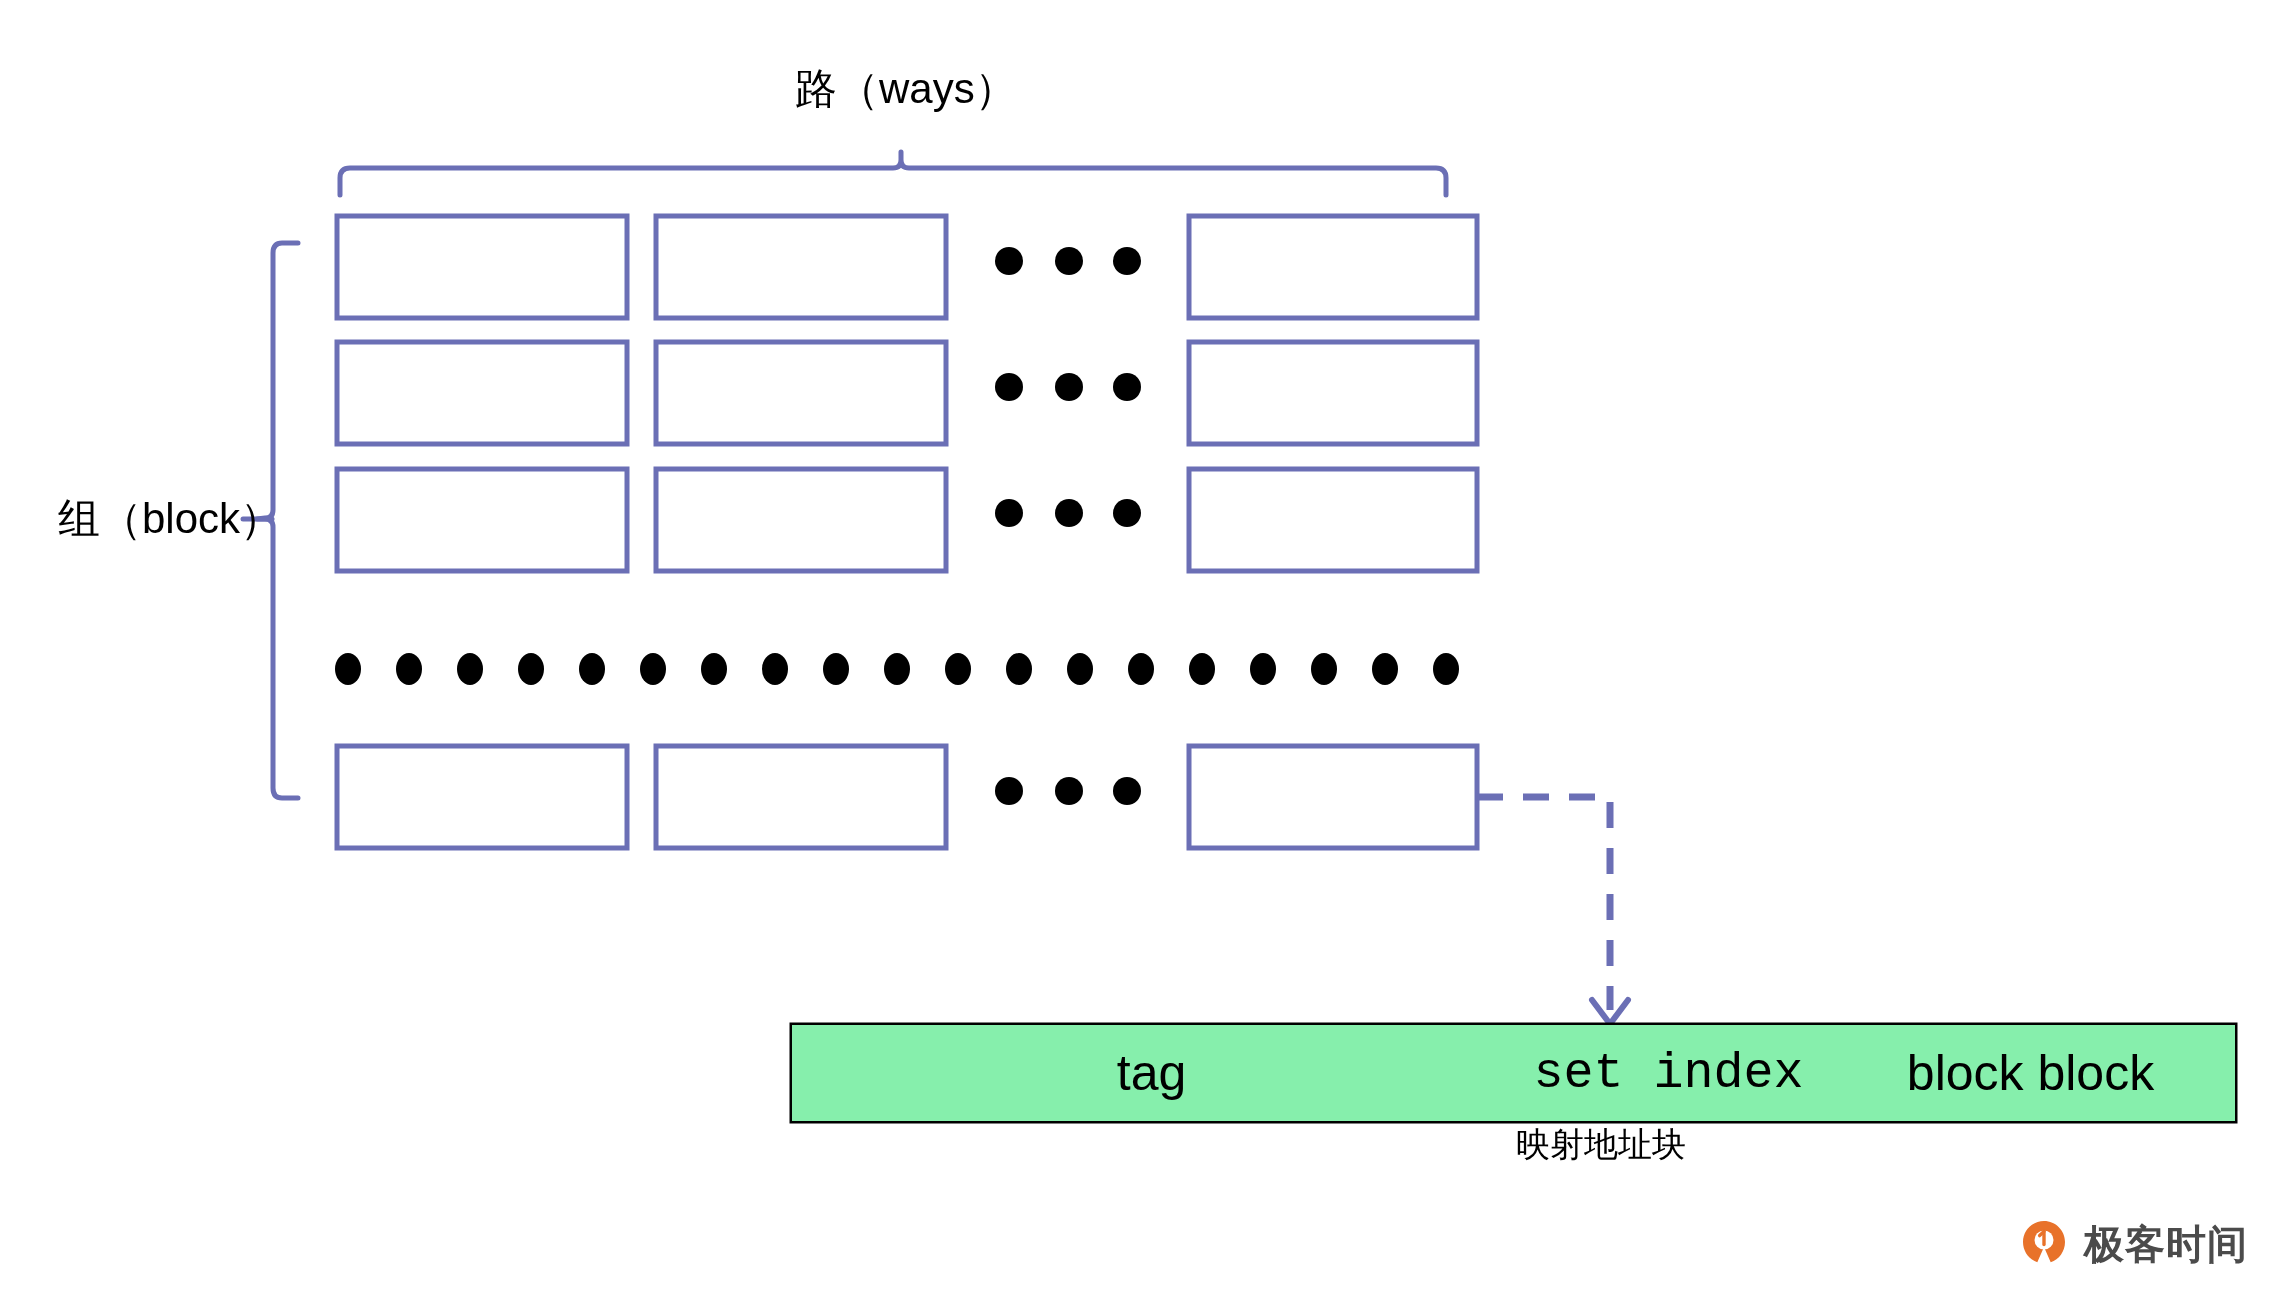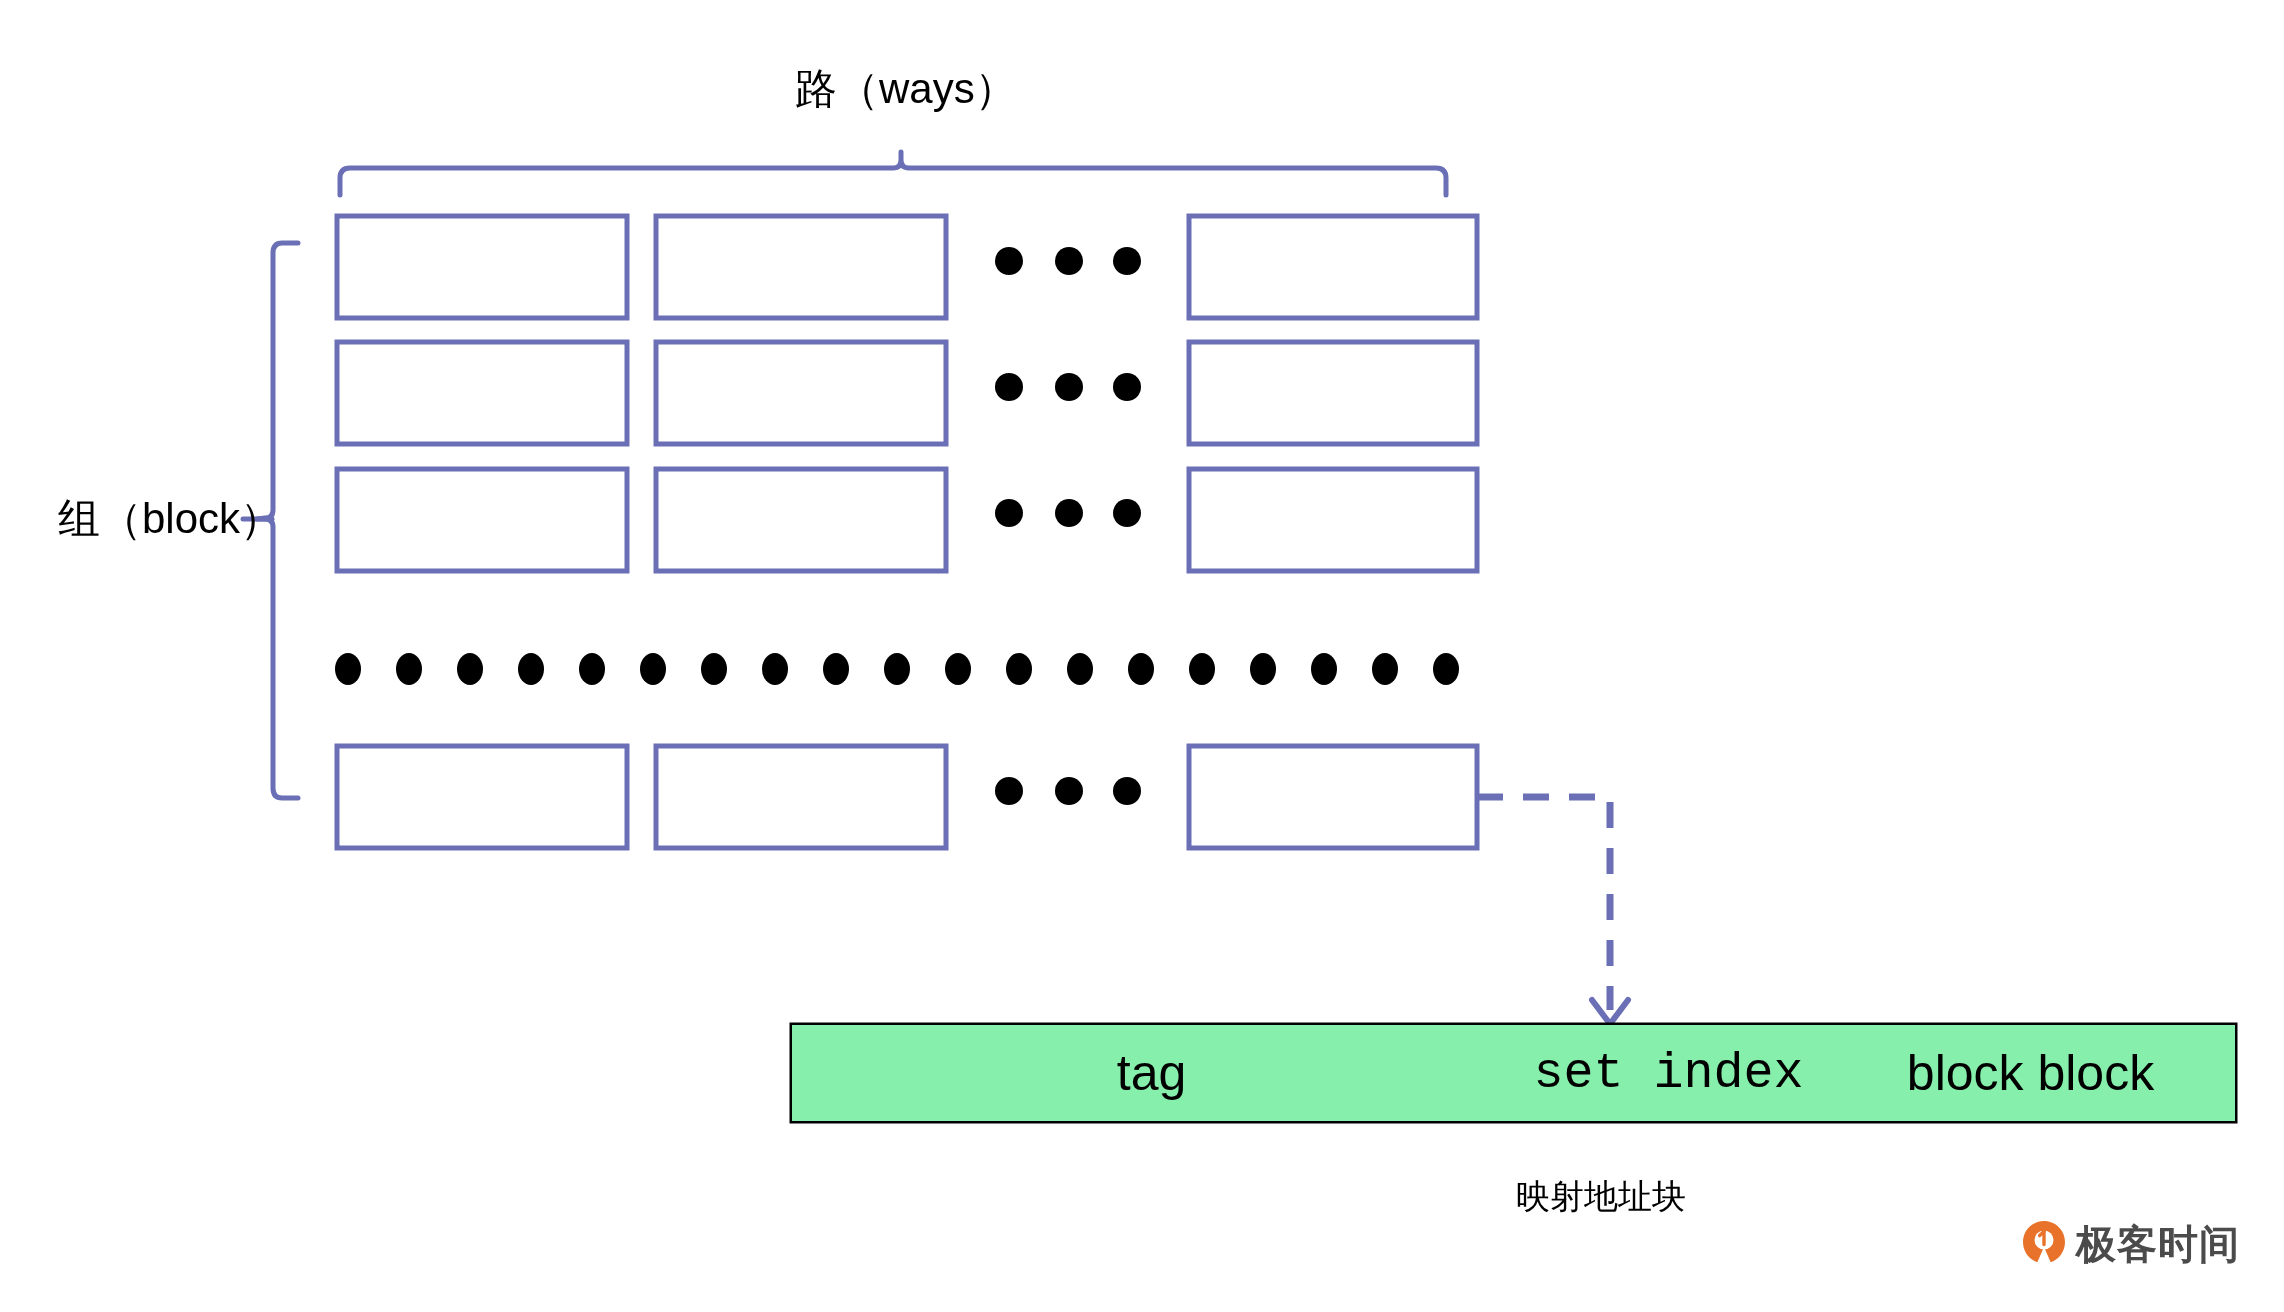--- a/index.html
+++ b/index.html
@@ -36,21 +36,21 @@
     top: 68px;
     font-size: 42px;
   }
   #sets-label {
     left: 58px;
     top: 498px;
     font-size: 42px;
   }
   #map-caption {
     left: 1516px;
-    top: 1179px;
+    top: 1127px;
     font-size: 34px;
   }
 
   
   .addr-cell {
     position: absolute;
     top: 1025px;
     height: 96px;
     display: flex;
     align-items: center;
@@ -64,21 +64,21 @@
   #addr-set-index { left: 1511px; width: 315px; font-family: Liberation Mono, monospace; }
   #addr-block-off { left: 1826px; width: 409px; }
 
   
   #watermark {
     position: absolute;
     left: 2022px;
     top: 1220px;
     display: flex;
     align-items: center;
-    gap: 10px;
+    gap: 18px;
   }
   #watermark .wm-text {
     font-size: 40px;
     font-weight: bold;
     color: #4b4b4b;
     letter-spacing: 1px;
     line-height: 1;
   }
   #wm-logo { width: 44px; height: 48px; display:block; }
 </style>

